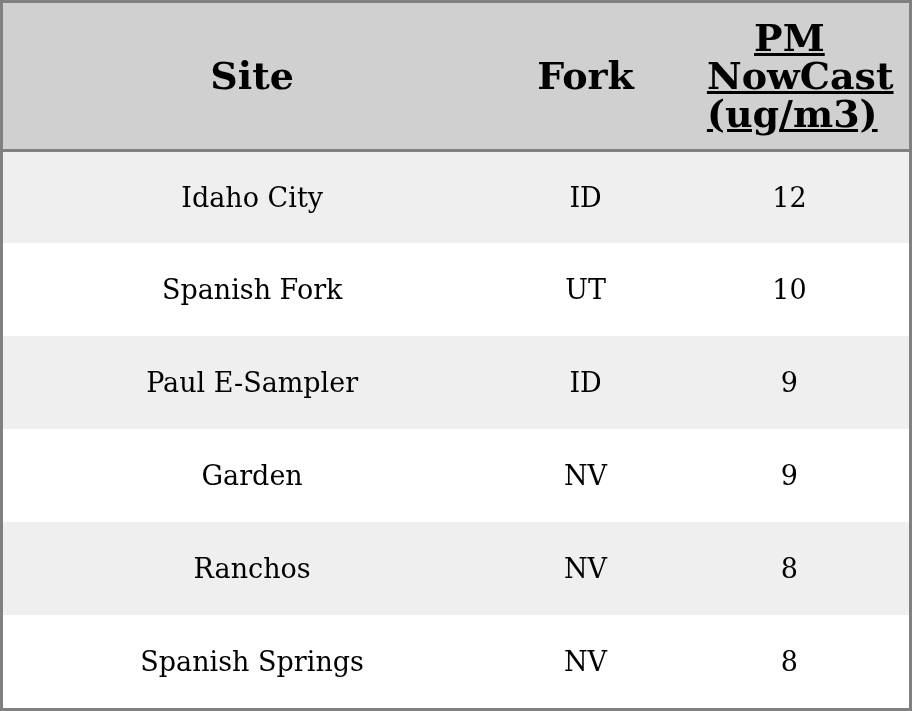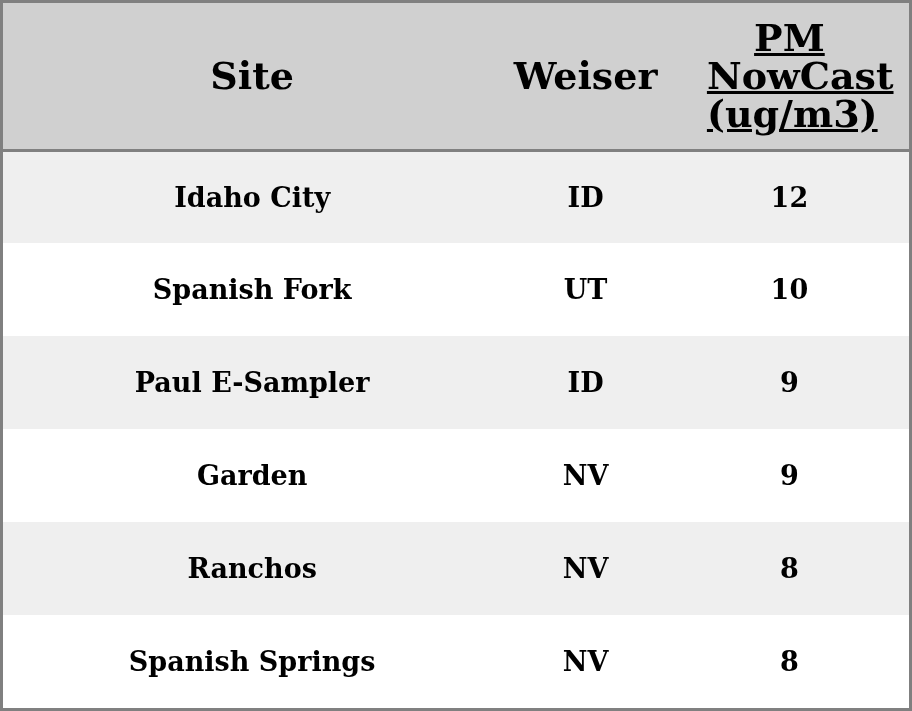--- a/index.html
+++ b/index.html
@@ -42,21 +42,21 @@
     vertical-align: middle;
     padding: 0;
   }
   .pm-head-wrap {
     max-width: 165px;
     margin: 16px auto;
     text-align: center;
     text-decoration: underline;
   }
 
-  tbody tr { height: 58px; font-weight: bold; }
+  tbody tr { height: 58px; }
   tbody td {
     font-family: "DejaVu Serif", "Liberation Serif", serif;
     font-size: 27px;
     text-align: center;
     vertical-align: middle;
     padding: 0;
   }
   tbody tr:nth-child(odd)  td { background: var(--stripe-bg, #efefef); }
   tbody tr:nth-child(even) td { background: var(--row-bg, #ffffff); }
 </style>
@@ -69,21 +69,21 @@
       <col class="c-site">
       <col class="c-state">
       <col class="c-pm">
     </colgroup>
     <thead>
       <tr>
         <th>
           <span>Site</span>
         </th>
         <th>
-          <span>Weiser</span>
+          <span>Fork</span>
         </th>
         <th>
           <div class="pm-head-wrap">PM NowCast (ug/m3)</div>
         </th>
       </tr>
     </thead>
     <tbody>
         <tr>
           <td>Idaho City</td>
           <td>ID</td>

